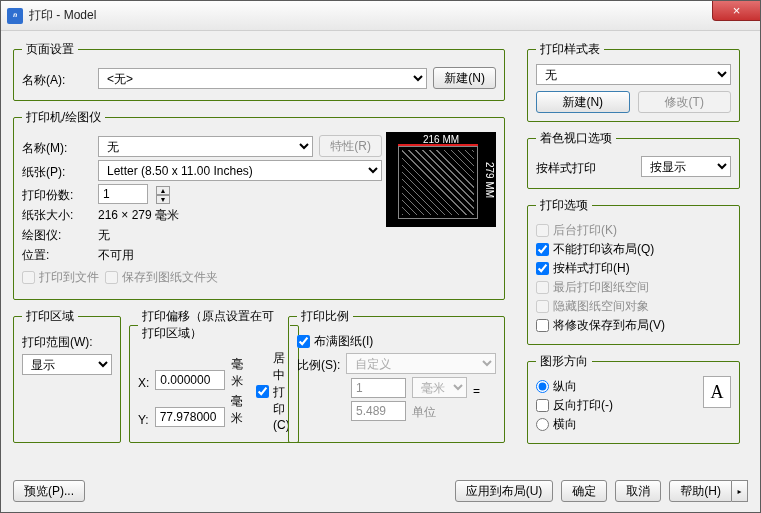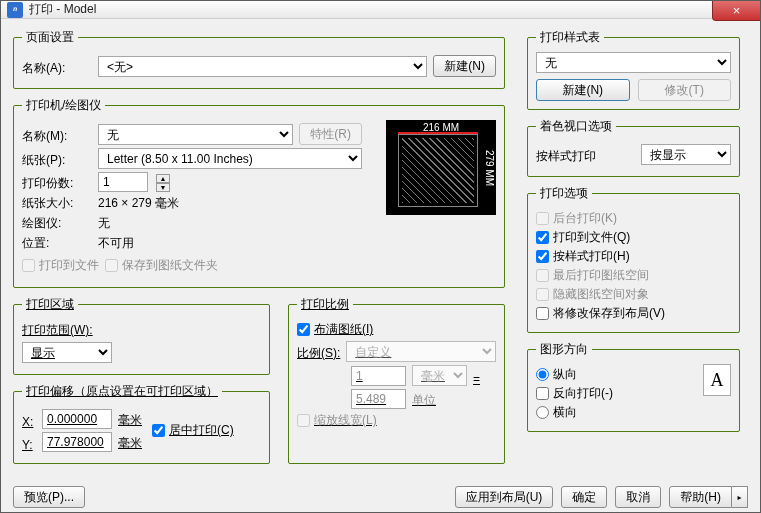--- a/index.html
+++ b/index.html
@@ -26,21 +26,21 @@
   .rightpair{display:flex; gap:8px; margin-top:6px;}
   .checkbox-row{display:flex; align-items:center; gap:4px; margin:2px 0;}
   .checkbox-row input{margin:0;}
   .previewbox{width:110px; height:95px; background:#000; position:relative; margin-left:auto;}
   .previewbox .dim-top{position:absolute; top:2px; left:50%; transform:translateX(-50%); color:#fff; font-size:10px;}
   .previewbox .dim-right{position:absolute; right:1px; top:50%; transform:translateY(-50%) rotate(0deg); color:#fff; font-size:10px; writing-mode:vertical-rl;}
   .previewbox .redline{position:absolute; top:12px; left:12px; right:18px; height:2px; background:#e02020;}
   .previewbox .sheet{position:absolute; top:14px; left:12px; right:18px; bottom:8px; border:1px solid #888;}
   .previewbox .hatch{position:absolute; inset:3px; background:repeating-linear-gradient(45deg,#777 0,#777 1px,transparent 1px,transparent 5px);}
   .twocol{display:flex; gap:10px;}
-  .subcol{display:flex; flex-direction:column;text-decoration:underline;}
+  .subcol{display:flex; flex-direction:row;}
   .footer{display:flex; align-items:center; padding:6px 12px 10px 12px; gap:8px;}
   .footer .spacer{flex:1;}
   .grayed{color:#8f8f8f;}
   .orient-icon{width:28px; height:32px; border:1px solid #aaa; background:#fff; display:flex; align-items:center; justify-content:center; font-size:18px; font-family:serif; margin-left:auto;}
   .updown{display:inline-flex; flex-direction:column; margin-left:2px;}
   .updown button{width:14px;height:9px;font-size:7px;line-height:7px;padding:0;border:1px solid #999;background:#eee;}
   .dropbtn{width:16px;height:22px;border:1px solid #8a8a8a;border-left:none;background:linear-gradient(#fefefe,#e3e3e3);display:inline-flex;align-items:center;justify-content:center;font-size:8px;}
 </style>
 </head>
 <body>
@@ -61,21 +61,21 @@
           <span class="label">名称(A):</span>
           <select style="flex:1">
             <option>&lt;无&gt;</option>
           </select>
           <button class="btn">新建(N)</button>
         </div>
       </fieldset>
 
       <fieldset>
         <legend>打印机/绘图仪</legend>
-        <div style="display:flex; gap:24px;">
+        <div style="display:flex; gap:4px;">
           <div style="flex:1">
             <div class="row">
               <span class="label">名称(M):</span>
               <select style="flex:1"><option>无</option></select>
               <button class="btn disabled">特性(R)</button>
             </div>
             <div class="row">
               <span class="label">纸张(P):</span>
               <select style="flex:1"><option>Letter (8.50 x 11.00 Inches)</option></select>
             </div>
@@ -167,24 +167,20 @@
             </div>
             <div class="row" style="margin-left:54px">
               <input type="text" readonly="" style="width: 55px;" class="grayed" value="1">
               <select style="width:55px" disabled="" class="grayed"><option>毫米</option></select>
               <span>=</span>
             </div>
             <div class="row" style="margin-left:54px">
               <input type="text" readonly="" style="width: 55px;" class="grayed" value="5.489">
               <span style="width:55px" class="grayed">单位</span>
             </div>
-            <label class="checkbox-row grayed">
-                <input type="checkbox" disabled="" style="">
-                <span>缩放线宽(L)</span>
-              </label>
           </fieldset>
         </div>
       </div>
     </div>
 
     <div class="rightcol">
       <fieldset>
         <legend>打印样式表</legend>
         <select style="width:100%"><option>无</option></select>
         <div class="rightpair">
@@ -200,21 +196,21 @@
         </div>
       </fieldset>
       <fieldset>
         <legend>打印选项</legend>
         <label class="checkbox-row grayed">
             <input type="checkbox" disabled="" style="">
             <span>后台打印(K)</span>
           </label>
         <label class="checkbox-row">
             <input type="checkbox" checked="" style="">
-            <span>打印到文件(Q)</span>
+            <span>不能打印该布局(Q)</span>
           </label>
         <label class="checkbox-row">
             <input type="checkbox" checked="" style="">
             <span>按样式打印(H)</span>
           </label>
         <label class="checkbox-row grayed">
             <input type="checkbox" disabled="" style="">
             <span>最后打印图纸空间</span>
           </label>
         <label class="checkbox-row grayed">

